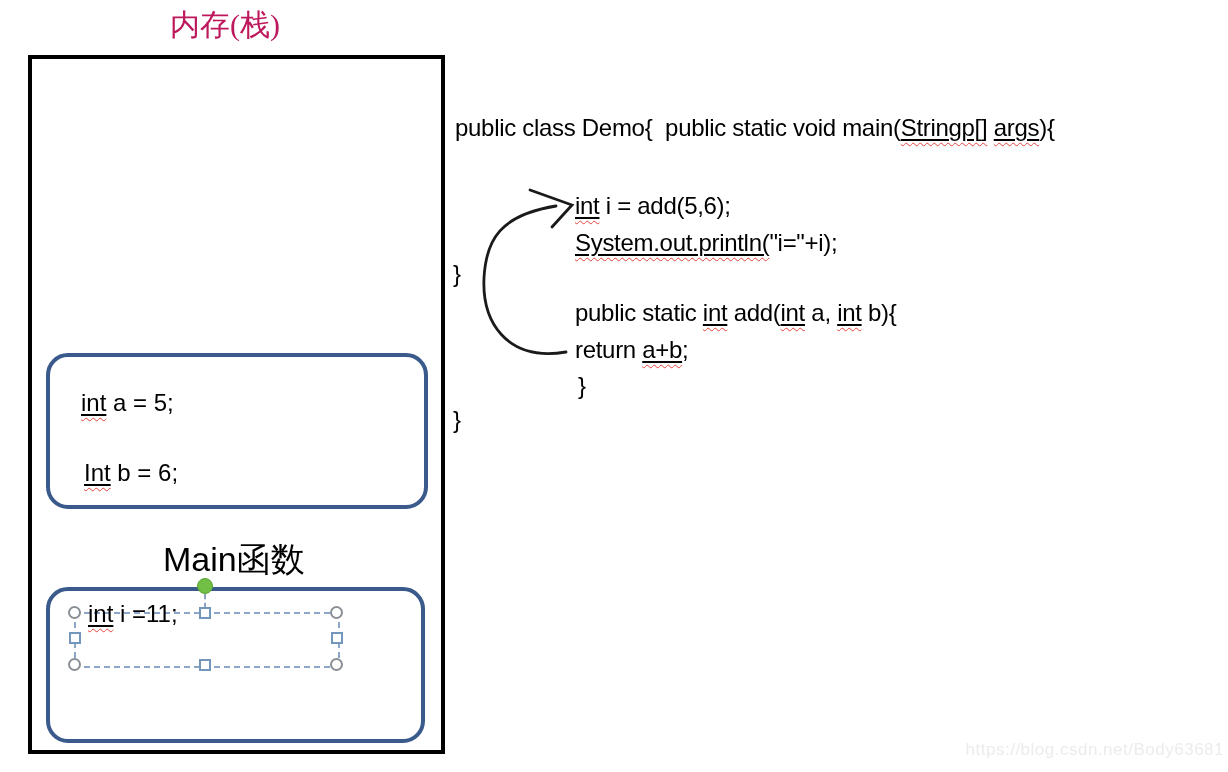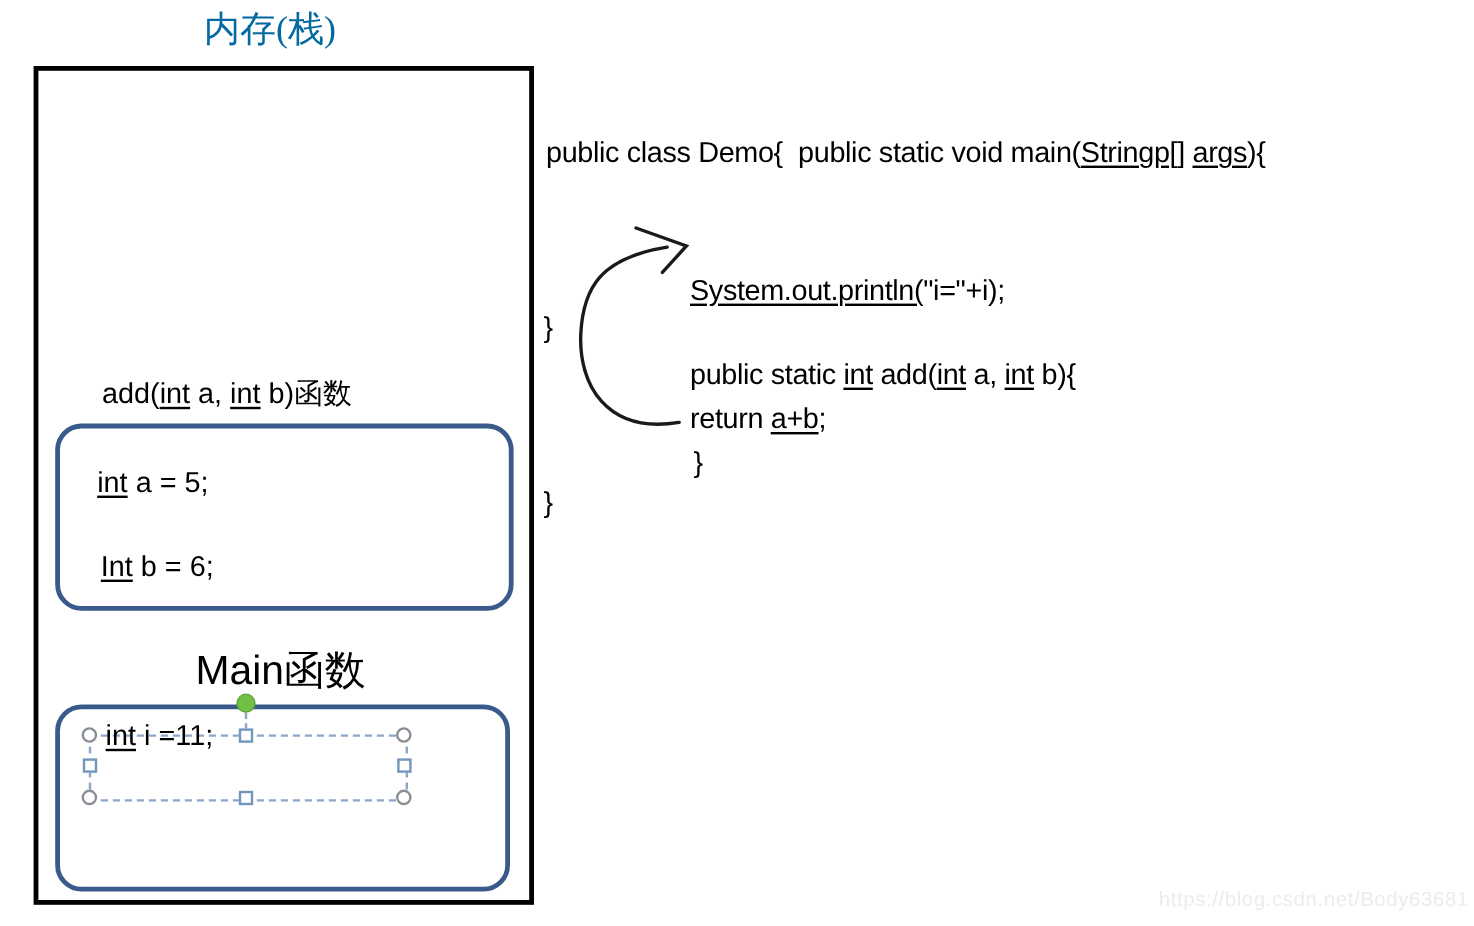--- a/index.html
+++ b/index.html
@@ -4,21 +4,21 @@
 <style>
   html,body{margin:0;padding:0;background:#ffffff;}
   .page{
     position:relative;width:1228px;height:772px;overflow:hidden;background:#ffffff;
     font-family:"Liberation Sans","DejaVu Sans",sans-serif;color:#000;
   }
   .abs{position:absolute;}
   
   .title{
     left:170px;top:6px;font-size:30px;line-height:38px;
-    font-family:"Liberation Serif","DejaVu Serif",serif;color:#0369a1;white-space:pre;
+    font-family:"Liberation Serif","DejaVu Serif",serif;color:#be185d;white-space:pre;
   }
   
   .stack-box{
     left:28px;top:55px;width:409px;height:691px;
     border:4px solid #000;background:transparent;
   }
   
   .frame{
     border:4px solid #3a5a8c;border-radius:22px;background:transparent;
   }
@@ -30,21 +30,21 @@
   .main-lbl{left:163px;top:544px;font-size:34px;}
   .vartext{font-size:24px;}
   
   .code-line{font-size:24px;letter-spacing:-0.3px;}
   
   .u{
     text-decoration:underline;text-decoration-color:#000;
     text-decoration-thickness:1.5px;text-underline-offset:3px;
   }
   .u > .w{
-    text-decoration-style:wavy;text-decoration-color:#e8443a;
+    text-decoration:underline;text-decoration-style:wavy;text-decoration-color:#e8443a;
     text-decoration-thickness:1px;text-underline-offset:6px;
   }
   
   .sel-rect{
     left:74px;top:612px;width:262px;height:52px;
     border:2px dashed #8ba6c9;background:transparent;
   }
   .handle-circle{
     width:13px;height:13px;border:2px solid #8a8f96;border-radius:50%;
     background:#fff;box-sizing:border-box;
@@ -69,21 +69,20 @@
 </style>
 </head>
 <body>
 
 <div class="page">
 
   <div class="abs title">内存(栈)</div>
 
   <div class="abs stack-box"></div>
 
-  <div class="abs lbl add-lbl"><span>add(</span><span class="u"><span class="w">int</span></span><span> a, </span><span class="u"><span class="w">int</span></span><span> b)</span><span>函数</span></div>
   <div class="abs frame add-frame"></div>
   <div class="abs vartext" style="left:81px;top:388px"><span class="u"><span class="w">int</span></span><span> a = 5;</span></div>
   <div class="abs vartext" style="left:84px;top:458px"><span class="u"><span class="w">Int</span></span><span> b = 6;</span></div>
 
   <div class="abs lbl main-lbl">Main函数</div>
   <div class="abs frame main-frame"></div>
 
   <div class="abs rot-line"></div>
   <div class="abs rot-handle"></div>
   <div class="abs sel-rect"></div>
@@ -91,20 +90,21 @@
   <div class="abs handle-circle" style="left:330px;top:606px"></div>
   <div class="abs handle-circle" style="left:68px;top:658px"></div>
   <div class="abs handle-circle" style="left:330px;top:658px"></div>
   <div class="abs handle-square" style="left:199px;top:607px"></div>
   <div class="abs handle-square" style="left:69px;top:632px"></div>
   <div class="abs handle-square" style="left:331px;top:632px"></div>
   <div class="abs handle-square" style="left:199px;top:659px"></div>
   <div class="abs vartext" style="left:88px;top:599px"><span class="u"><span class="w">int</span></span><span> i =11;</span></div>
 
   <div class="abs code-line" style="left:455px;top:113px"><span>public class Demo{  public static void main(</span><span class="u"><span class="w">Stringp[]</span></span><span> </span><span class="u"><span class="w">args</span></span><span>){</span></div>
+  <div class="abs code-line" style="left:575px;top:191px"><span class="u"><span class="w">int</span></span><span> i = add(5,6);</span></div>
   <div class="abs code-line" style="left:575px;top:228px"><span class="u"><span class="w">System.out.println(</span></span><span>"i="+i);</span></div>
   <div class="abs code-line" style="left:453px;top:259px"><span>}</span></div>
   <div class="abs code-line" style="left:575px;top:298px"><span>public static </span><span class="u"><span class="w">int</span></span><span> add(</span><span class="u"><span class="w">int</span></span><span> a, </span><span class="u"><span class="w">int</span></span><span> b){</span></div>
   <div class="abs code-line" style="left:575px;top:335px"><span>return </span><span class="u"><span class="w">a+b</span></span><span>;</span></div>
   <div class="abs code-line" style="left:578px;top:371px"><span>}</span></div>
   <div class="abs code-line" style="left:453px;top:405px"><span>}</span></div>
 
   <svg class="abs arrow-svg" width="1228" height="772" viewBox="0 0 1228 772" xmlns="http://www.w3.org/2000/svg">
     <path d="M 566 352 C 505 362 482 320 484 278 C 486 240 500 215 556 206" fill="none" stroke="#1a1a1a" stroke-width="2.8" stroke-linecap="round"></path>
     <path d="M 530 190 L 572 205 L 552 227" fill="none" stroke="#1a1a1a" stroke-width="2.8" stroke-linecap="round" stroke-linejoin="miter"></path>

